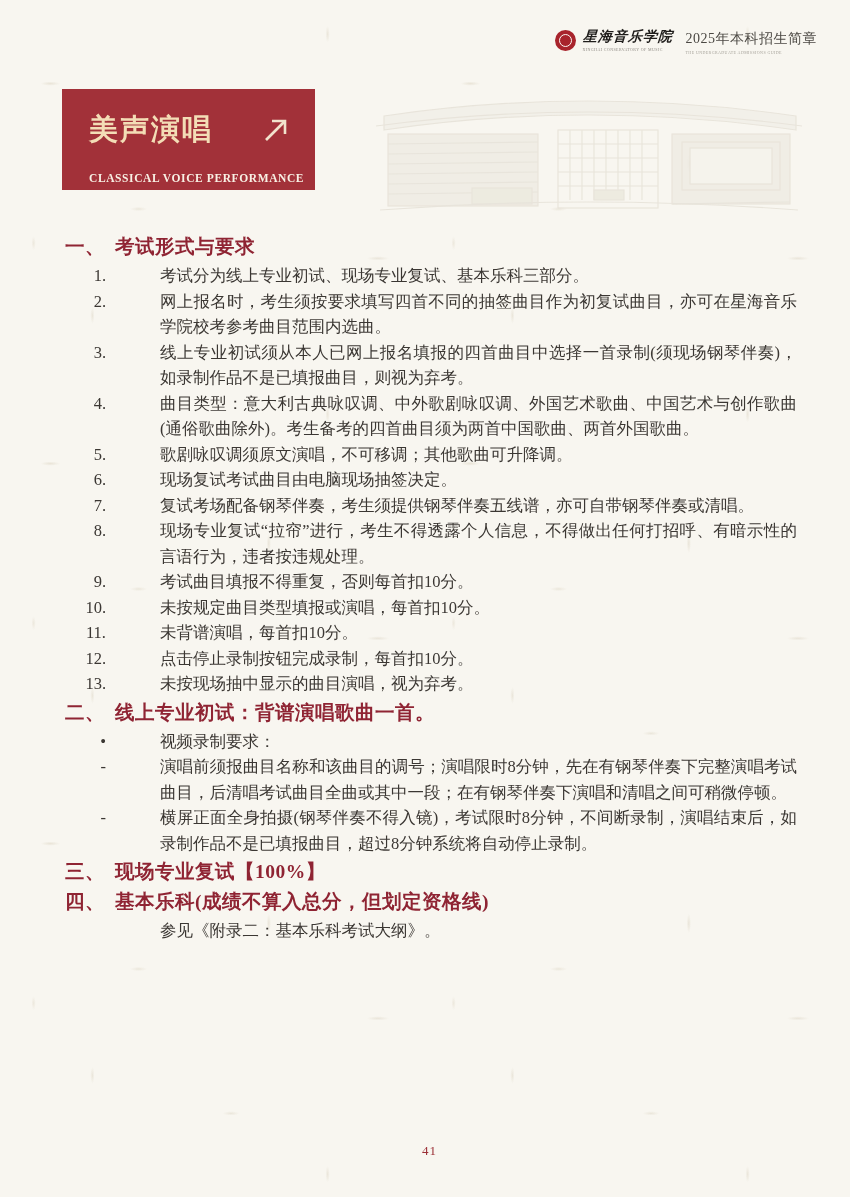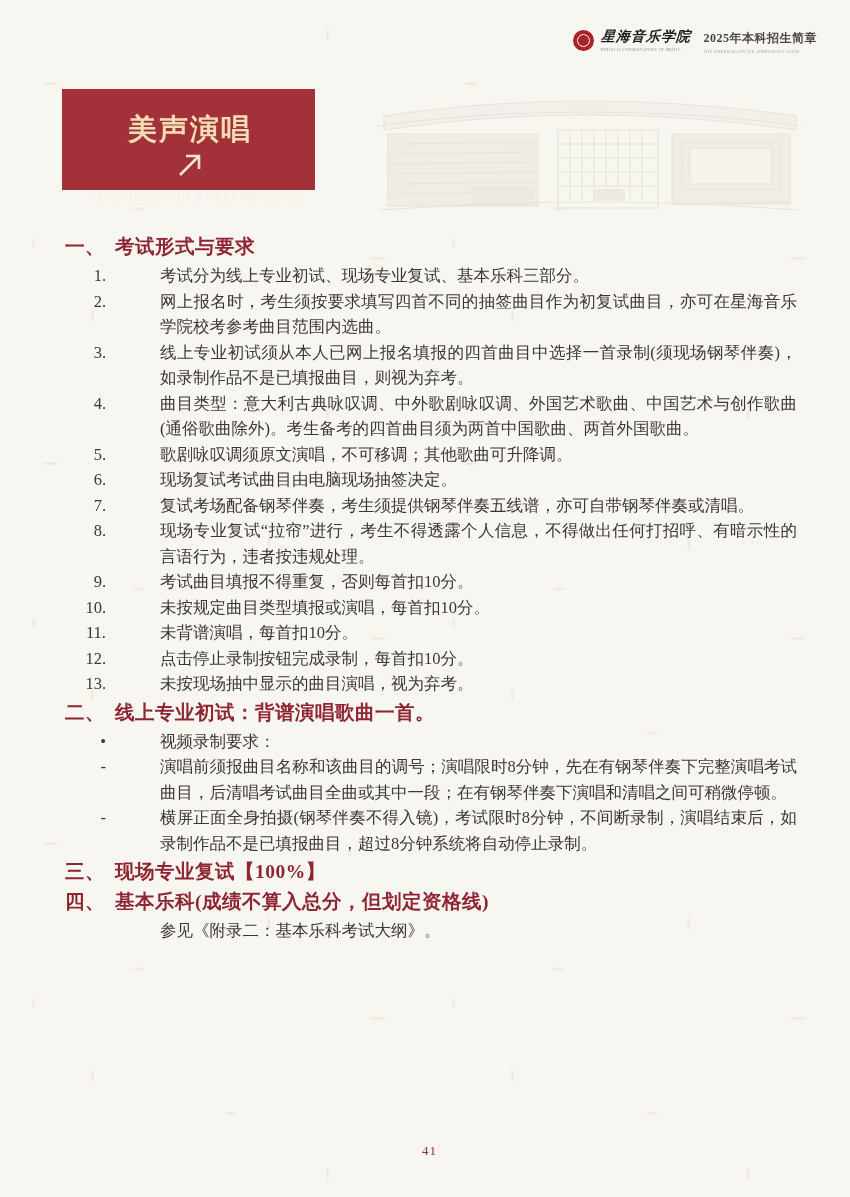--- a/index.html
+++ b/index.html
@@ -24,35 +24,35 @@
   }
 
   
   .hdr{position:absolute;top:28px;right:33px;display:flex;align-items:flex-start;gap:7px;}
   .logo{width:21px;height:21px;border-radius:50%;background:#a8242c;display:flex;align-items:center;justify-content:center;flex:none;margin-top:2px;}
   .logo-ring{width:11px;height:11px;border:1.5px solid #fcf8f4;border-radius:50%;}
   .school{display:flex;flex-direction:column;align-items:flex-start;margin-right:6px;}
   .school-cn{font-size:14px;font-weight:bold;font-style:italic;color:#1f1d1b;letter-spacing:1px;white-space:nowrap;transform:skewX(-4deg);}
   .school-en{font-size:4px;color:#8f8b84;letter-spacing:.4px;white-space:nowrap;margin-top:1px;}
   .guide{display:flex;flex-direction:column;align-items:flex-start;margin-top:2px;}
-  .guide-cn{font-size:12px;font-weight:bold;color:#4b4843;letter-spacing:.5px;white-space:nowrap;}
+  .guide-cn{font-size:14px;font-weight:normal;color:#4b4843;letter-spacing:.5px;white-space:nowrap;}
   .guide-en{font-size:4px;color:#a7a39b;letter-spacing:.4px;white-space:nowrap;margin-top:2px;}
 
   
   .watermark{position:absolute;left:372px;top:82px;opacity:.85;}
 
   
   .title-box{
     position:absolute;left:62px;top:89px;width:253px;height:101px;
     background:#a23139;box-sizing:border-box;padding:21px 24px 0 27px;
   }
-  .title-row{display:flex;align-items:center;justify-content:space-between;flex-direction:column;}
+  .title-row{display:flex;align-items:center;justify-content:space-between;}
   .title-cn{font-size:29px;font-weight:bold;color:#f3ddb6;letter-spacing:2px;white-space:nowrap;}
   .arrow{width:30px;height:30px;flex:none;}
-  .title-en{margin-top:11px;font-size:11.5px;font-weight:bold;color:#f8f0e4;letter-spacing:.6px;white-space:nowrap;}
+  .title-en{margin-top:22px;font-size:11.5px;font-weight:bold;color:#f8f0e4;letter-spacing:.6px;white-space:nowrap;}
 
   
   .content{position:absolute;left:65px;top:231px;width:732px;color:#3b3733;}
   .sec-head{display:flex;align-items:baseline;color:#8f2433;font-weight:bold;font-size:19.5px;line-height:28px;margin:2px 0 2px 0;letter-spacing:.5px;}
   .sec-num{width:50px;flex:none;}
   .sec-title{flex:1;}
   .item{display:flex;font-size:16.5px;line-height:25.5px;}
   .marker{width:41px;flex:none;text-align:right;margin-right:6px;}
   .text{flex:1;text-align:justify;margin-left:48px;}
 

